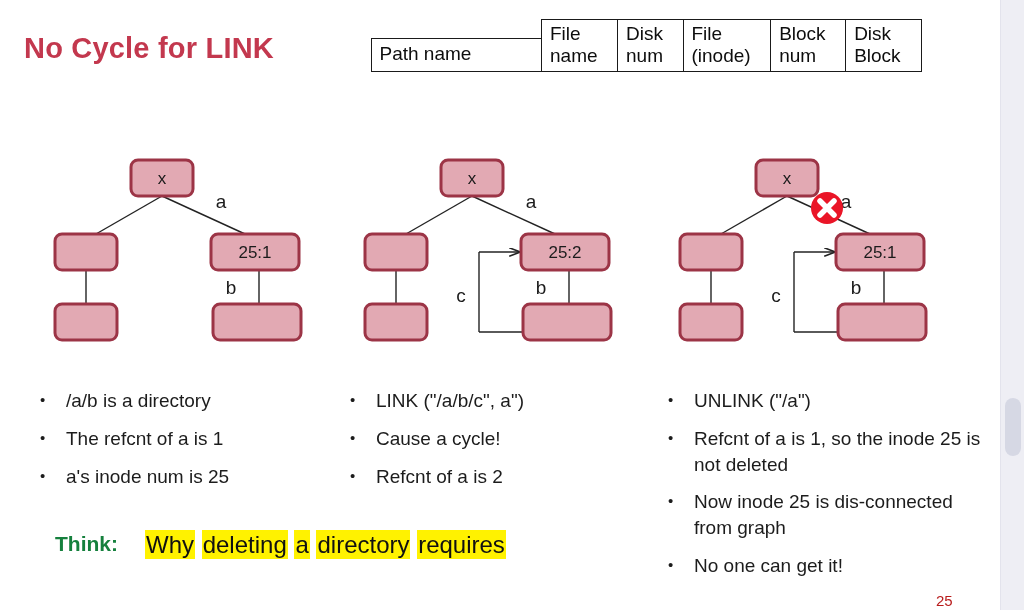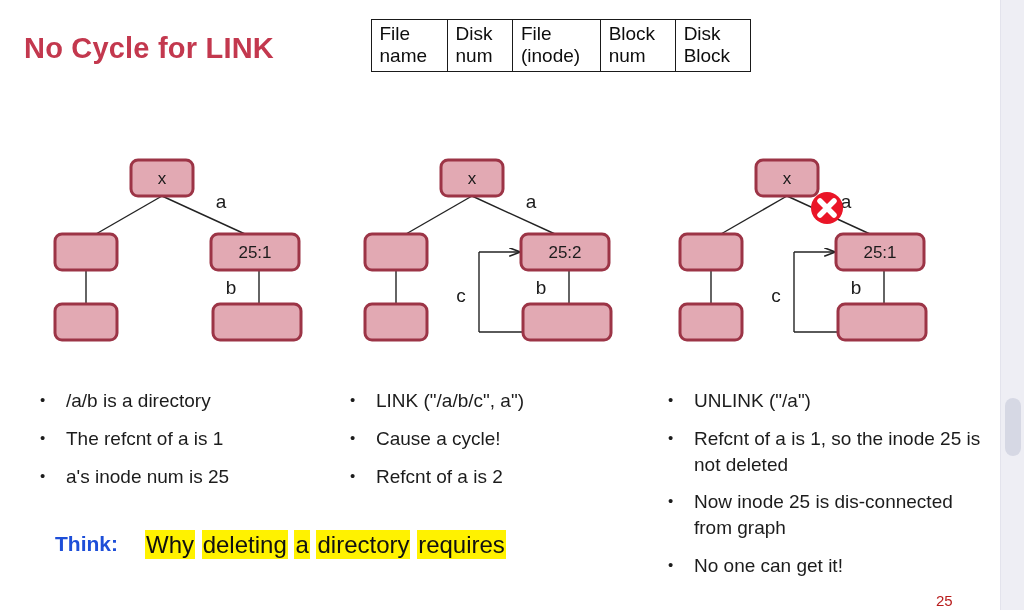--- a/index.html
+++ b/index.html
@@ -118,21 +118,21 @@
     left: 55px;
     top: 528px;
     width: 600px;
   }
   .think-label {
     position: absolute;
     left: 0;
     top: 4px;
     font-size: 21px;
     font-weight: bold;
-    color: #1d4ed8;
+    color: #15803d;
   }
   .think-text {
     position: absolute;
     left: 90px;
     top: 0;
     width: 500px;
     font-size: 24px;
     line-height: 1.42;
     color: #111111;
   }
@@ -172,20 +172,23 @@
   }
 </style>
 </head>
 <body>
 
 <div class="slide">
 
   <div class="slide-title">No Cycle for LINK</div>
 
   <div class="hdr-table" id="header-table">
+      <div class="hdr-cell short">
+        <span class="ln">Path name</span>
+      </div>
       <div class="hdr-cell tall">
         <span class="ln">File</span>
         <span class="ln">name</span>
       </div>
       <div class="hdr-cell tall">
         <span class="ln">Disk</span>
         <span class="ln">num</span>
       </div>
       <div class="hdr-cell tall">
         <span class="ln">File</span>

